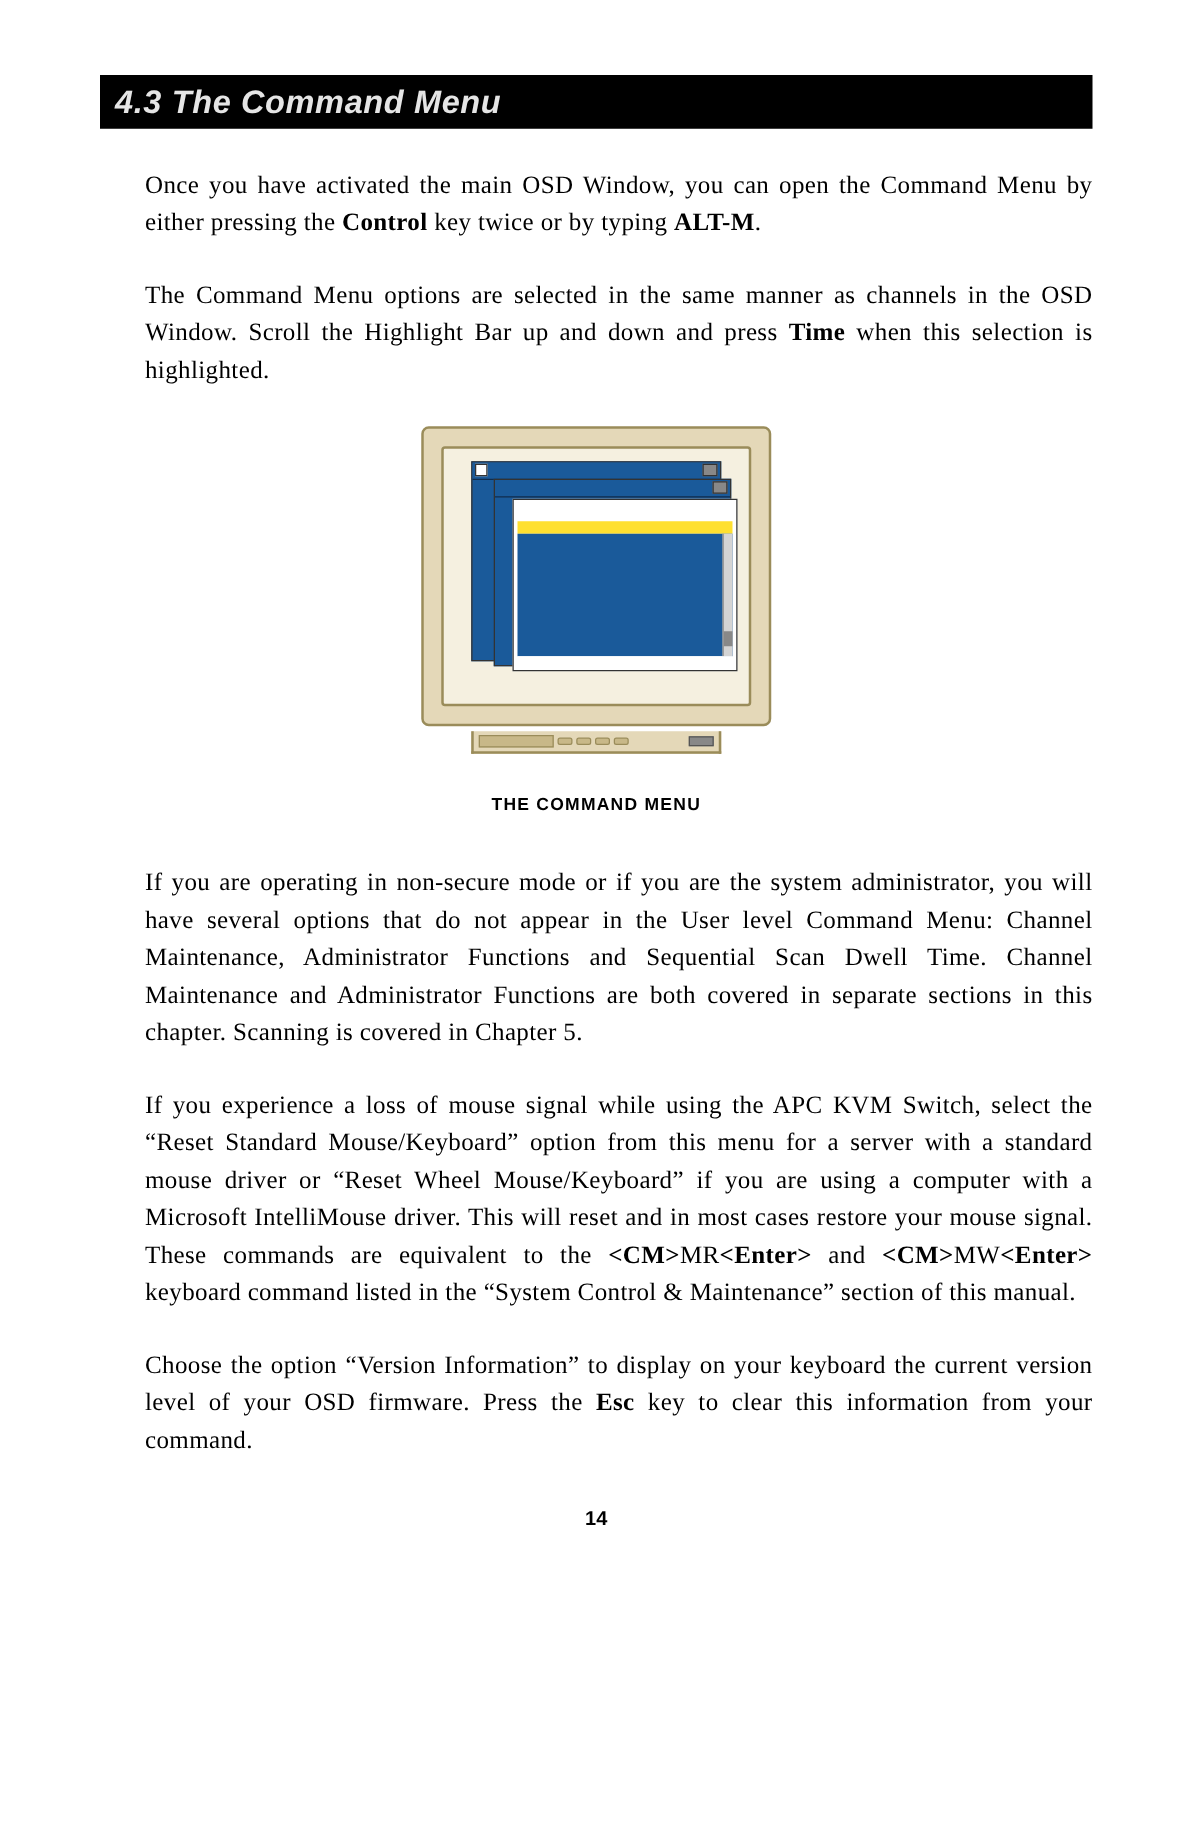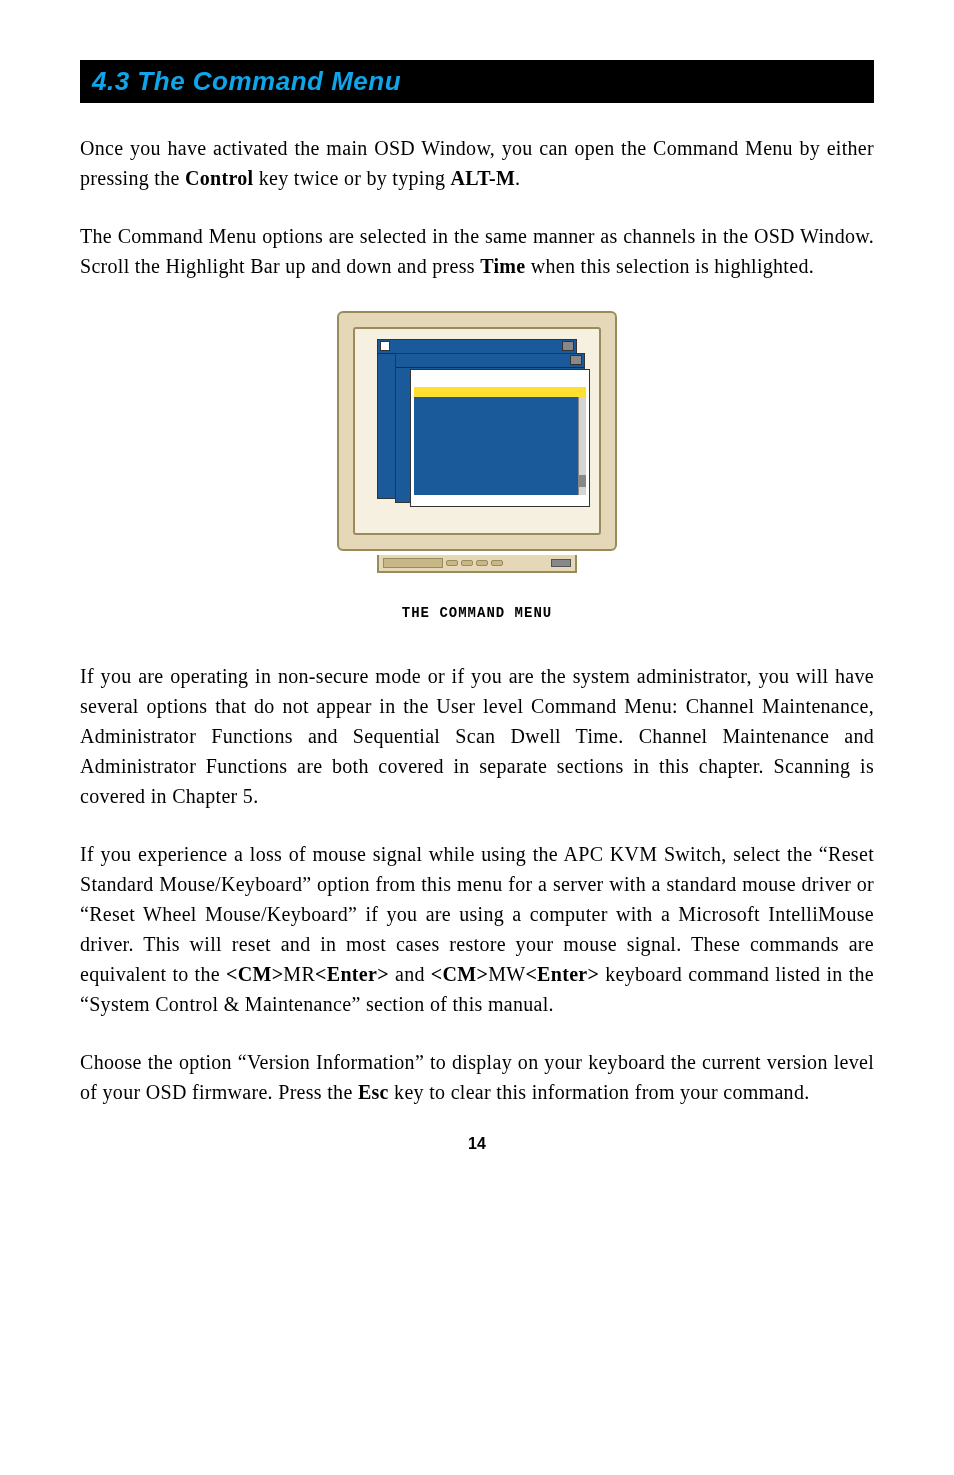--- a/index.html
+++ b/index.html
@@ -10,37 +10,38 @@
     body {
       width: 954px;
       margin: 0 auto;
       background: #fff;
       font-family: Georgia, 'Times New Roman', serif;
       color: #000;
       padding: 40px 80px;
     }
     .section-header {
       background: #000;
-      color: #0ea5e9;
+      color: #e5e5e5;
       padding: 6px 12px;
       margin: 20px 0 30px 0;
     }
     .section-header span {
       font-family: 'Trebuchet MS', Arial, sans-serif;
       font-weight: bold;
       font-style: italic;
       font-size: 26px;
       letter-spacing: 0.5px;
     }
     .body-text {
       font-size: 20px;
       line-height: 1.5;
       text-align: justify;
       margin-bottom: 28px;
       letter-spacing: 0.3px;
+      margin-left: 36px;
     }
     .bold {
       font-weight: bold;
     }
     .figure-container {
       display: flex;
       flex-direction: column;
       align-items: center;
       margin: 30px 0 40px 0;
     }
@@ -189,33 +190,33 @@
       border-radius: 2px;
     }
     .panel-power {
       width: 20px;
       height: 8px;
       background: #888;
       border: 1px solid #555;
       margin-left: auto;
     }
     .caption {
-      font-family: Liberation Mono, monospace;
+      font-family: Liberation Sans, sans-serif;
       font-weight: bold;
       font-size: 14px;
       letter-spacing: 1px;
       margin-top: 14px;
       text-align: center;
     }
     .page-number {
       font-family: 'Trebuchet MS', Arial, sans-serif;
       font-weight: bold;
       font-size: 16px;
       text-align: center;
-      margin-top: 28px;
+      margin-top: 40px;
     }
   </style>
 </head>
 <body>
 
 <div class="section-header">
   <span>4.3 The Command Menu</span>
 </div>
 
 <p class="body-text">

